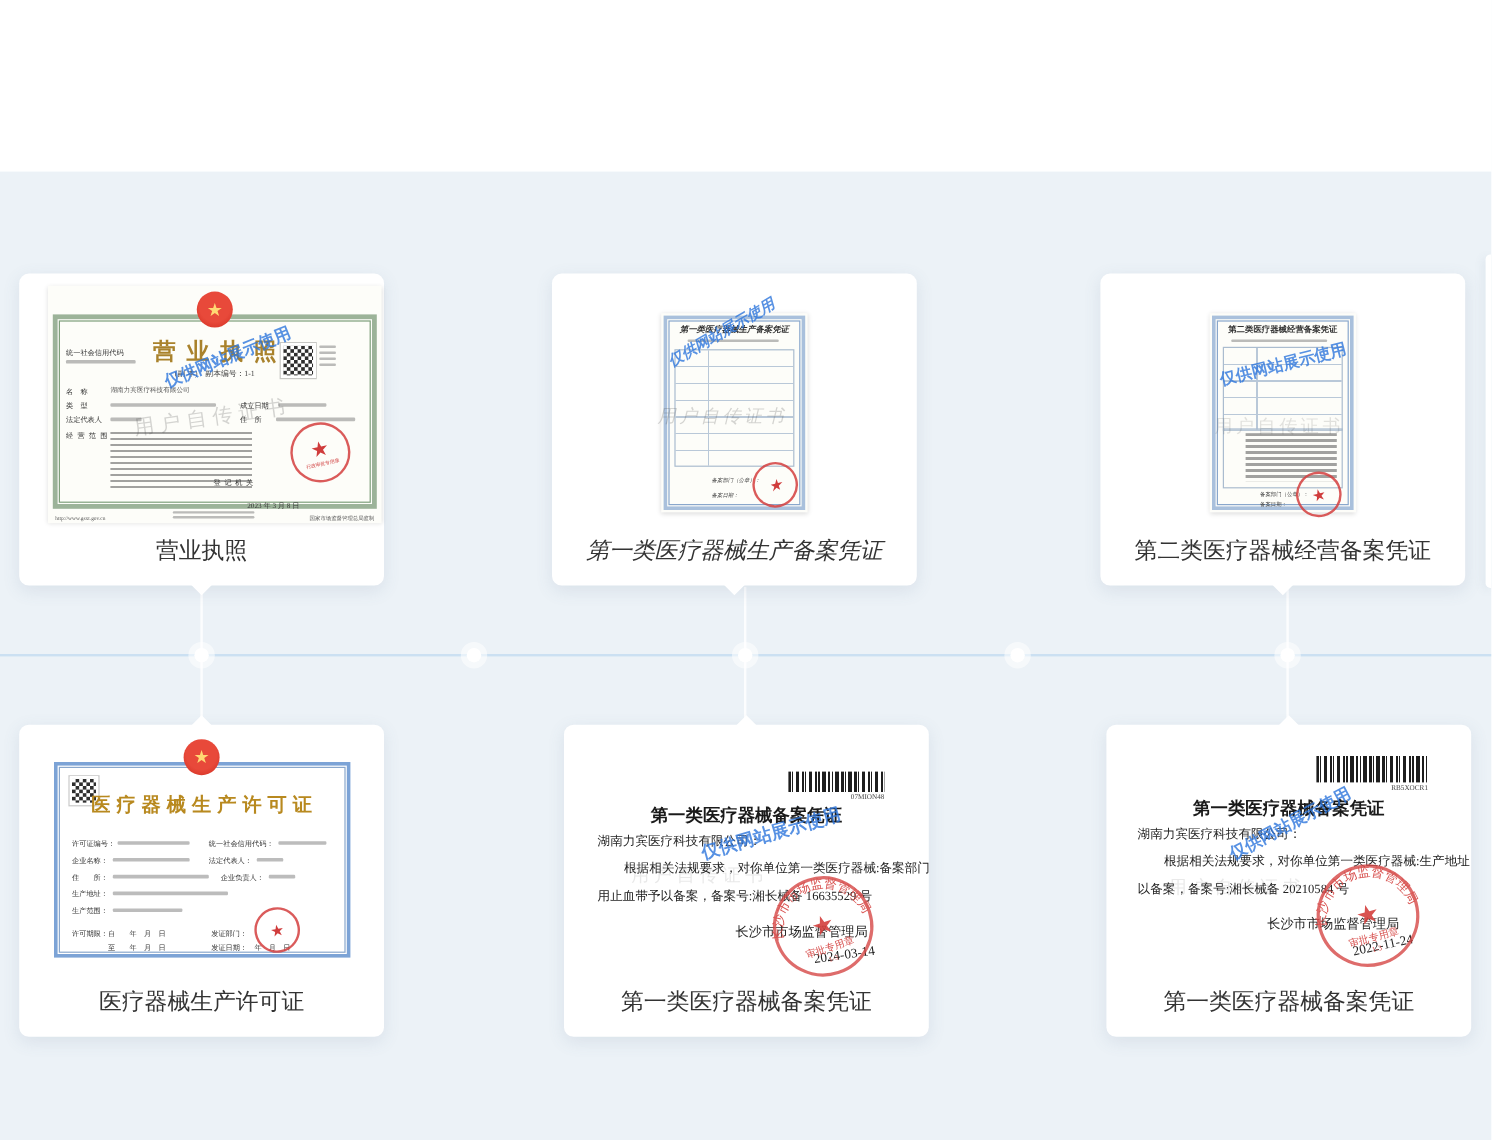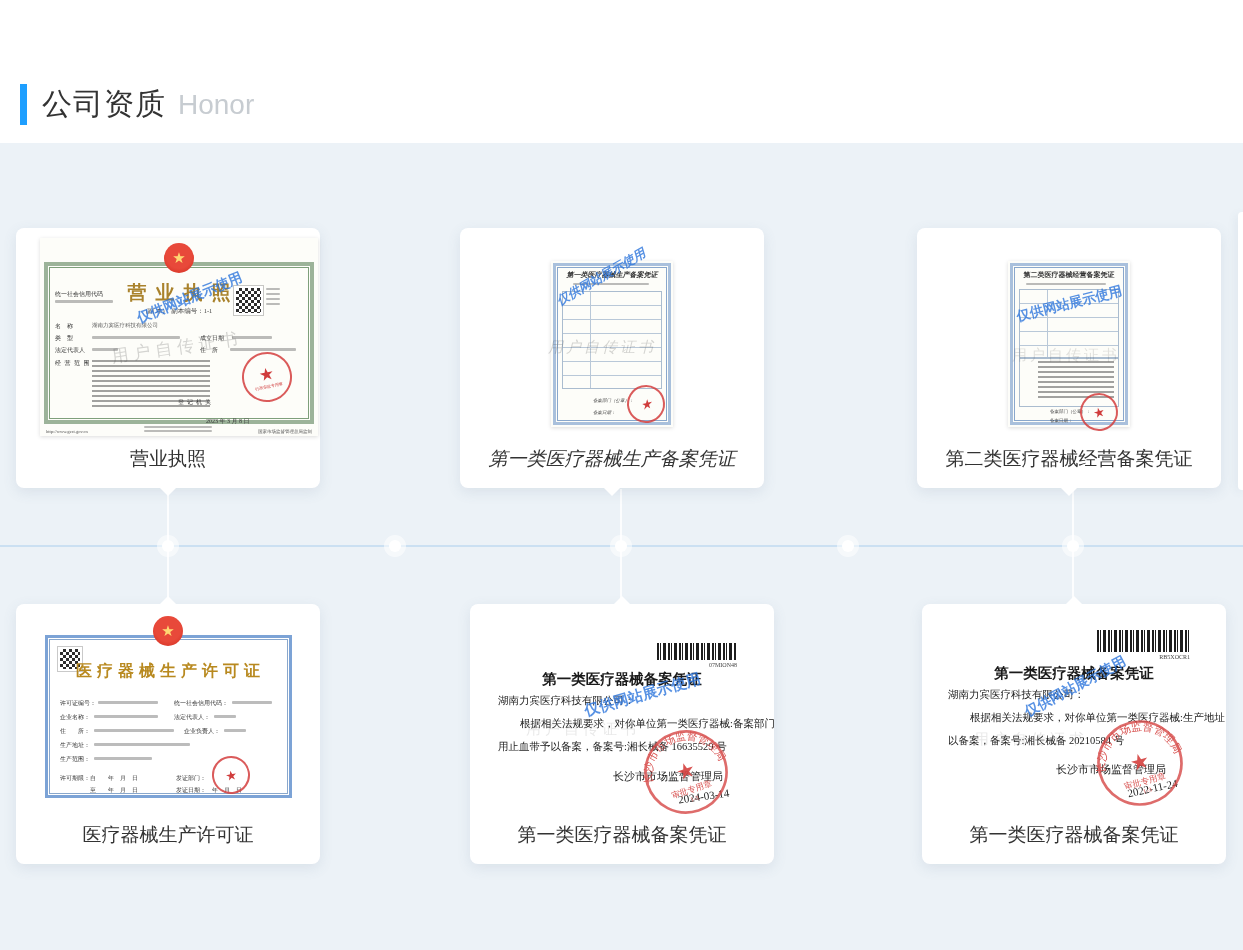--- a/index.html
+++ b/index.html
@@ -49,25 +49,20 @@
   .wm-blue{position:absolute;color:rgba(45,118,220,.8);font-weight:bold;white-space:nowrap;pointer-events:none;}
   .wm-gray{position:absolute;color:rgba(70,70,70,.22);white-space:nowrap;pointer-events:none;}
   .doc-title{position:absolute;left:0;right:0;text-align:center;font-weight:bold;font-size:14.5px;color:#1a1a1a;}
   .doc-line{position:absolute;font-size:10.5px;color:#222;white-space:nowrap;}
 </style>
 </head>
 <body>
 
 <div class="page">
 
-  <div class="sec-header">
-    <div class="accent-bar"></div>
-    <div class="title-cn">公司资质</div>
-    <div class="title-en">Honor</div>
-  </div>
 
   <div class="section"></div>
 
   <div class="tl-line"></div>
   <div class="vline" style="left:167px;"></div>
   <div class="vline" style="left:620px;"></div>
   <div class="vline" style="left:1072px;"></div>
   <div class="node" style="left:162px;"></div>
   <div class="node" style="left:389px;"></div>
   <div class="node" style="left:615px;"></div>

